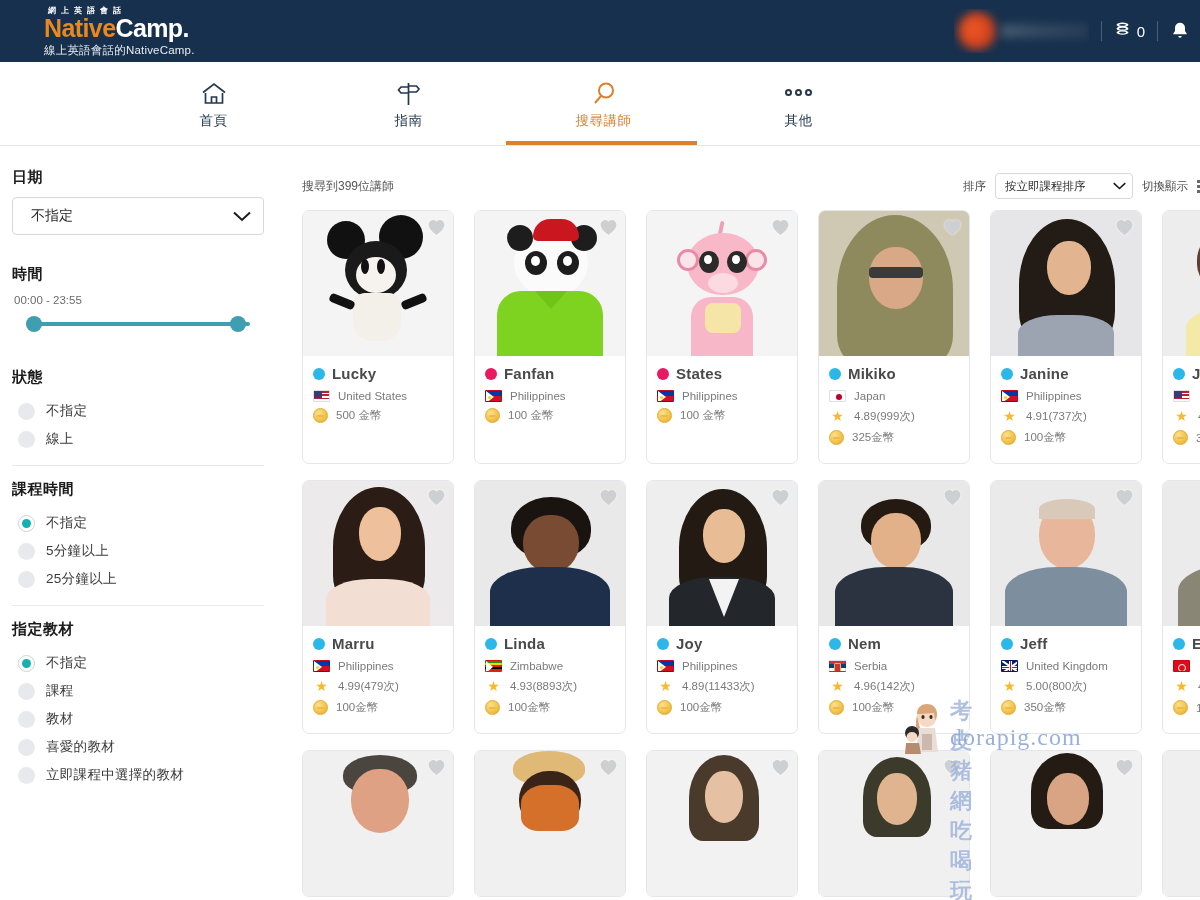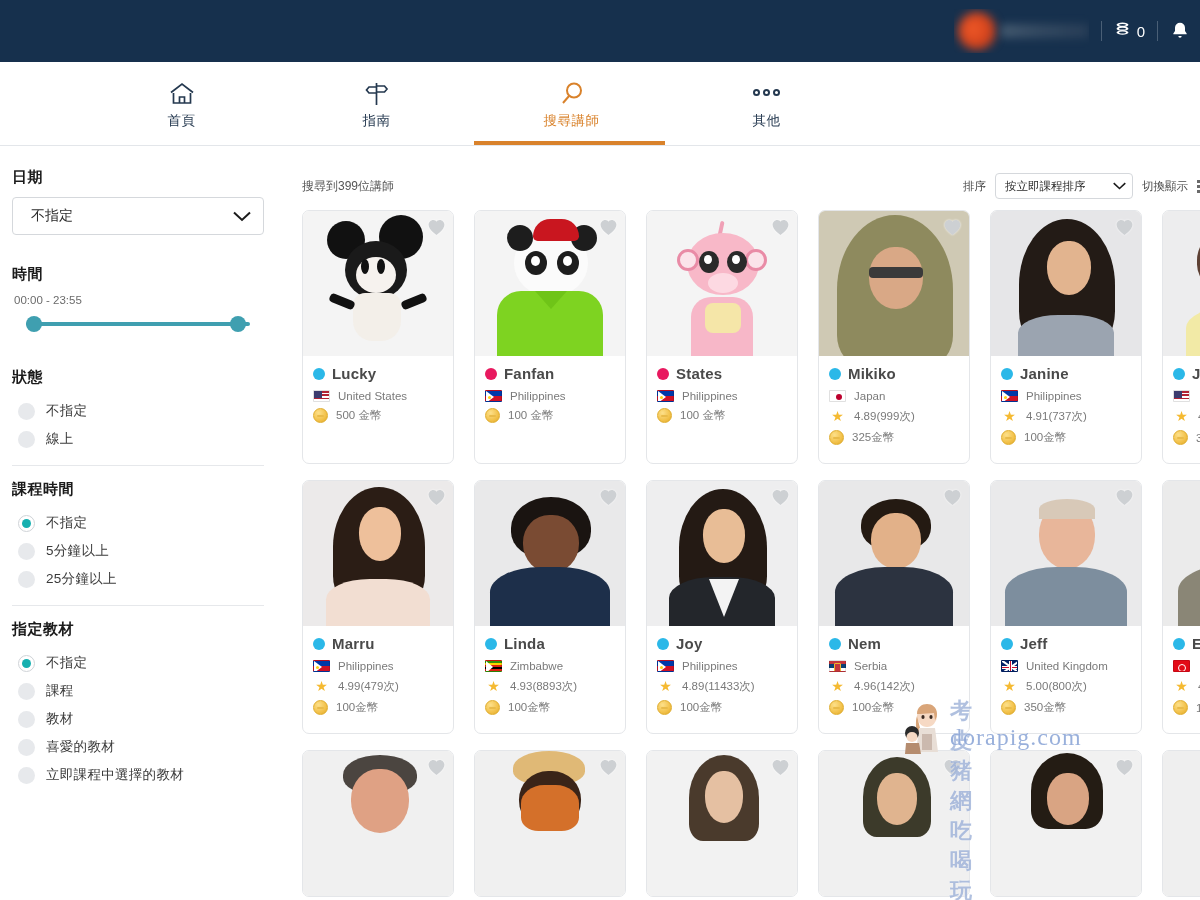--- a/index.html
+++ b/index.html
@@ -55,21 +55,21 @@
   }
   .vdiv { width: 1px; height: 20px; background: #4a5f76; margin: 0 12px; }
   .coin-wrap { display: flex; align-items: center; gap: 6px; color: #fff; }
   .coin-count { font-size: 15px; color: #fff; }
   .bell { color: #fff; display: flex; align-items: center; }
 
   
   .mainnav {
     height: 84px; background: #fff; border-bottom: 1px solid #e3e6ea;
     display: flex; align-items: stretch;
-    padding-left: 84px;
+    padding-left: 116px;
   }
   .navitem {
     width: 195px; position: relative;
     display: flex; flex-direction: column;
     align-items: center; justify-content: center;
     gap: 5px; cursor: pointer; color: #24384f;
   }
   .navitem .lbl { font-size: 13.5px; letter-spacing: .5px; }
   .navitem.active { color: #d9822b; }
   .navitem.active::after {
@@ -277,20 +277,25 @@
     position:absolute; left:48px; top:28px;
     font-family:"Liberation Serif", serif;
     font-size: 24px; color:#8fa8d8; letter-spacing:1px; opacity:.9;
     text-shadow: 0 0 1px #fff;
   }
 </style>
 </head>
 <body>
 
 <div class="topbar">
+  <div class="brand">
+    <div class="brand-kana">網上英語會話</div>
+    <div class="brand-logo"><span class="n">Native</span><span class="c">Camp.</span></div>
+    <div class="brand-sub">線上英語會話的NativeCamp.</div>
+  </div>
 
   <div class="topbar-right">
     <div class="user-blur">
       <div class="av"></div>
       <div class="nm"></div>
     </div>
     <div class="vdiv"></div>
     <div class="coin-wrap">
       <span>
         <svg width="17" height="17" viewBox="0 0 20 20" fill="none">

